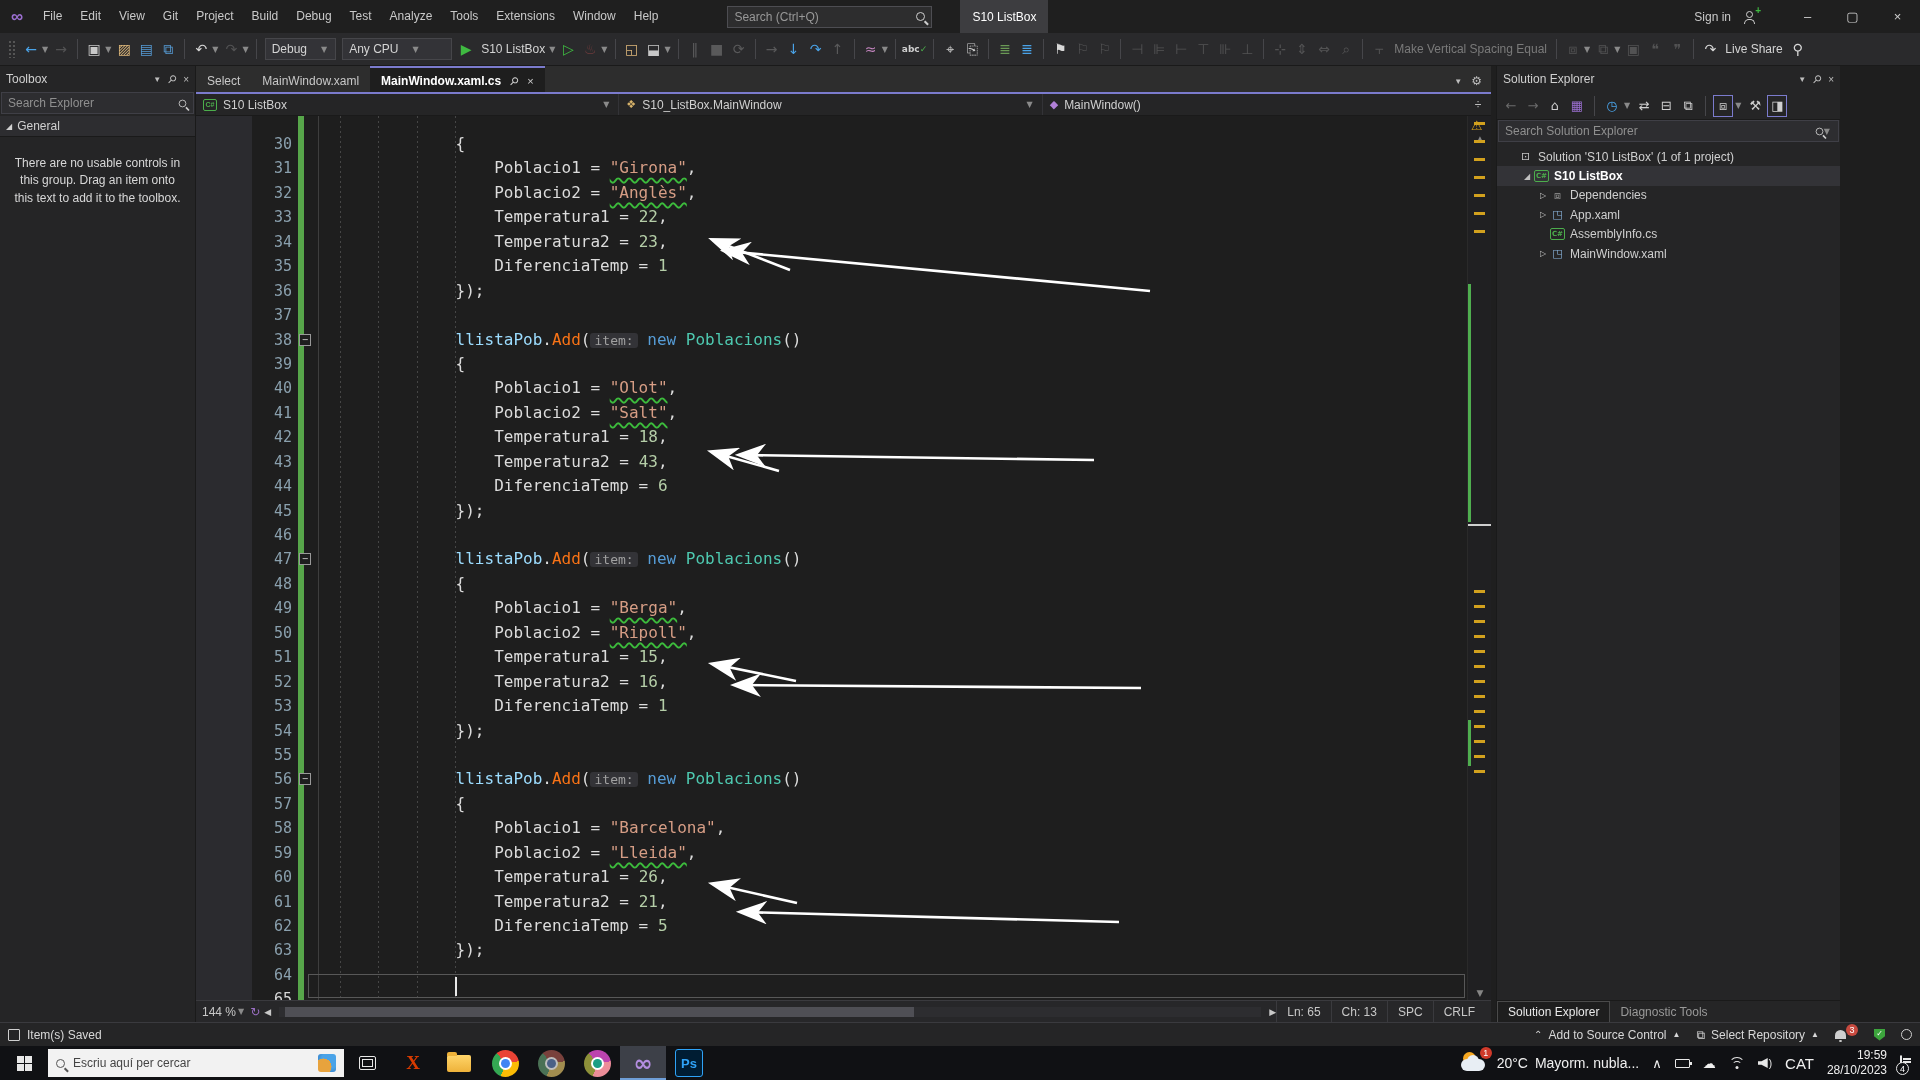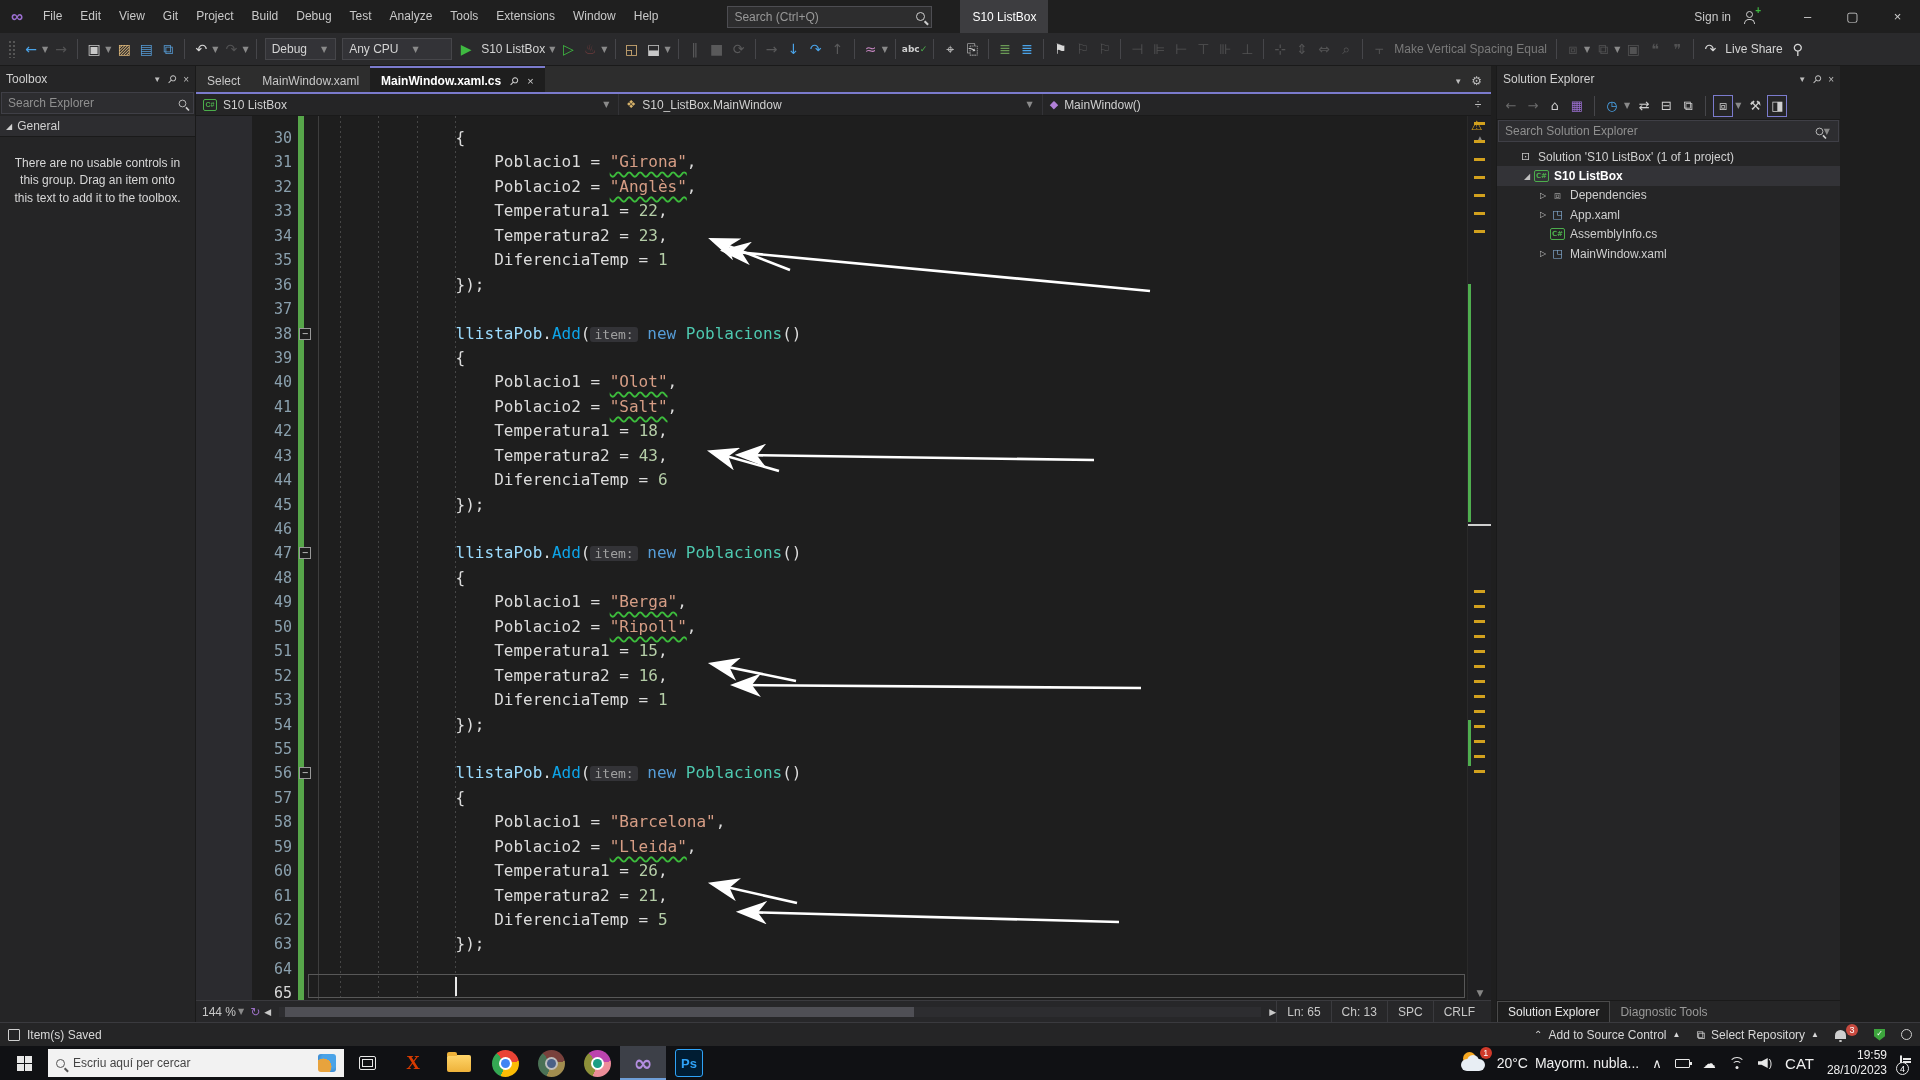--- a/index.html
+++ b/index.html
@@ -68,30 +68,30 @@
   .csbadge{display:inline-flex;align-items:center;justify-content:center;width:14px;height:12px;
     border:1px solid #4cae4c;color:#4cae4c;font-size:7px;font-weight:bold;border-radius:2px;margin-right:6px}
   #split-ic{width:26px;text-align:center;color:#bdbdbd}
   
   #codewrap{flex:1;position:relative;overflow:hidden;font-family:"DejaVu Sans Mono","Liberation Mono",monospace}
   #bpmargin{position:absolute;left:0;top:0;bottom:0;width:56px;background:#2b2b2f}
   #greenbar{position:absolute;left:102px;top:0;bottom:0;width:6px;background:#57a64a}
   #foldline{position:absolute;left:122px;top:0;bottom:0;width:1px;background:#5a5a5a;opacity:.55}
   .iguide{position:absolute;top:0;bottom:0;width:1px;
     background:repeating-linear-gradient(#464646 0 2px,transparent 2px 5px)}
-  #codelines{position:absolute;left:0;top:10px;right:24px}
+  #codelines{position:absolute;left:0;top:16px;right:24px}
   .cl{display:flex;height:24.45px;line-height:24.45px;white-space:pre;font-size:16px;position:relative}
   .cl-n{width:46px;margin-left:56px;text-align:right;padding-right:6px;color:#8aa0ae;font-size:15px}
   .cl-n.cur{color:#d8d8d8}
   .cl-f{width:36px;position:relative}
   .foldbox{position:absolute;left:1px;top:6px;width:12px;height:12px;border:1px solid #999;background:#1e1e1e;
     color:#ccc;font-size:10px;line-height:10px;text-align:center;z-index:3}
   .cl-t{padding-left:6px}
   .tk-pl{color:#dcdcdc}.tk-st{color:#d69d85}.tk-nu{color:#b5cea8}.tk-kw{color:#569cd6}
-  .tk-ty{color:#4ec9b0}.tk-me{color:#0ea5e9}.tk-va{color:#9cdcfe}
+  .tk-ty{color:#4ec9b0}.tk-me{color:#f97316}.tk-va{color:#9cdcfe}
   .tk-sq{color:#d69d85;text-decoration:underline wavy #3cbc3c 1.5px;text-underline-offset:4px;text-decoration-skip-ink:none}
   .tk-hi{background:#333337;color:#a0a0a0;border-radius:3px;padding:0 4px;font-size:13px}
   #curline{position:absolute;left:112px;right:26px;height:24px;border:1px solid #585858}
   #cursor{position:absolute;width:2px;height:19px;background:#e8e8e8}
   
   #vsb{position:absolute;right:0;top:0;bottom:0;width:24px;background:#202022;border-left:1px solid #2a2a2a}
   #vsb .warn{position:absolute;left:3px;top:2px;color:#d9a21b;font-size:13px;font-family:"DejaVu Sans",sans-serif}
   .otick{position:absolute;left:6px;width:11px;height:3px;background:#d2a11e}
   .gseg{position:absolute;left:0;width:3px;background:#4fae4f}
   #vsbline{position:absolute;left:0;width:24px;height:2px;background:#cfcfcf}

